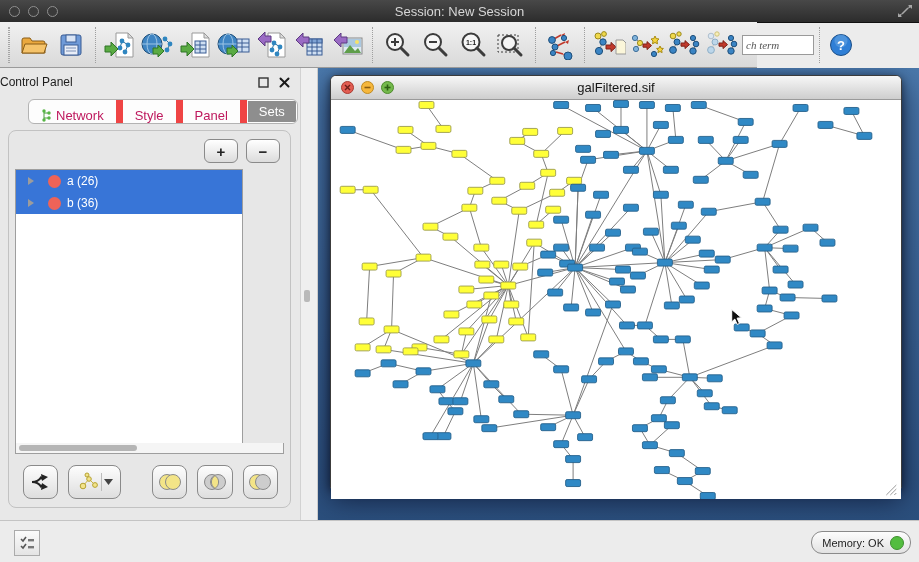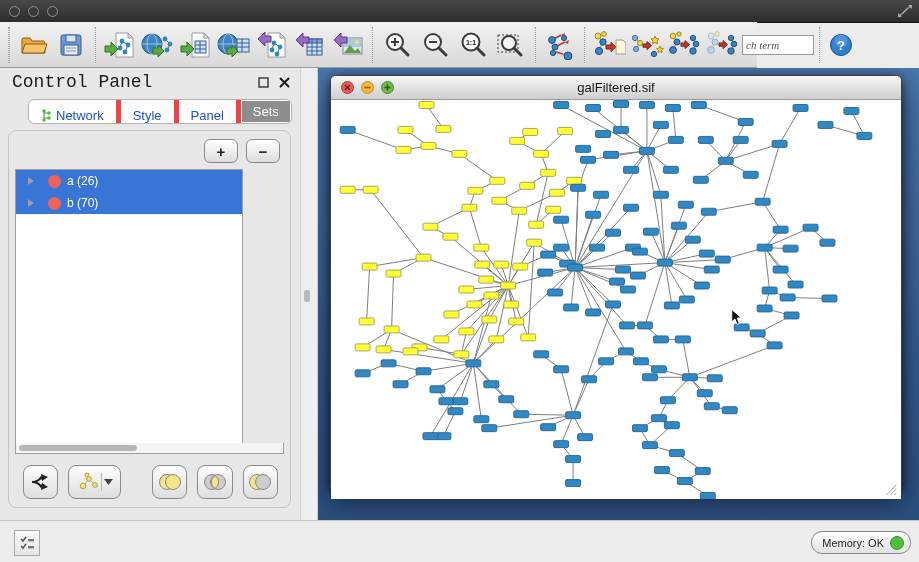--- a/index.html
+++ b/index.html
@@ -28,27 +28,27 @@
   .search{width:72px;height:20px;border:1px solid #9a9a9a;background:#fff;
     font-style:italic;color:#555;font-size:11px;padding:0 3px;
     font-family:"Liberation Serif",serif;box-sizing:border-box;}
   
   .main{position:absolute;left:0;top:68px;width:919px;height:452px;}
   
   .cpanel{position:absolute;left:0;top:0;width:300px;height:452px;
     background:#e8e8e8;}
   .cp-head{position:absolute;left:0;top:0;width:300px;height:28px;
     display:flex;align-items:center;}
-  .cp-head .cp-title{margin-left:12px;font-size:18px;color:#1c1c1c;font-family:Liberation Mono, monospace;}
+  .cp-head .cp-title{font-size:12px;color:#1c1c1c;}
   .cp-head .cp-icons{position:absolute;right:10px;display:flex;gap:10px;align-items:center;}
   .tabs{position:absolute;left:28px;top:31px;height:23px;display:flex;
     background:#fdfdfd;border:1px solid #b3b3b3;border-radius:6px;
     align-items:stretch;overflow:hidden;}
   .tab{display:flex;align-items:center;gap:5px;padding:15px 12px;font-size:13px;
-    color:#1d4ed8;border-right:5px solid #ef4444;}
+    color:#be185d;border-right:7px solid #ef4444;}
   .tab:last-child{border-right:none;}
   .tab.active{background:#8e8e8e;color:#fff;border-radius:0;margin:1px;
     padding:0 11px;border-right:none;}
   .cp-box{position:absolute;left:8px;top:62px;width:283px;height:378px;
     background:#e7e7e7;border:1px solid #c2c2c2;border-radius:8px;box-sizing:border-box;}
   .pm-row{position:absolute;right:10px;top:8px;display:flex;gap:8px;}
   .pm-btn{width:32px;height:22px;border:1px solid #8a8a8a;border-radius:6px;
     background:linear-gradient(#ffffff,#dcdcdc);font-size:15px;font-weight:bold;
     color:#222;display:flex;align-items:center;justify-content:center;line-height:1;}
   .setlist{position:absolute;left:6px;top:38px;width:228px;height:282px;
@@ -109,20 +109,21 @@
 <body>
 
 <div class="app">
 
   <div class="titlebar">
     <div class="tl-group">
       <div class="tl"></div>
       <div class="tl"></div>
       <div class="tl"></div>
     </div>
+    <div class="title">Session: New Session</div>
     <svg class="win-resize" width="16" height="16" viewBox="0 0 16 16">
       <g stroke="#a6a6a6" stroke-width="1.6" fill="#a6a6a6">
         <line x1="5" y1="11" x2="11" y2="5"></line>
         <path d="M11 2 l4 0 0 4 -1.4-1.4 -2.6 1 1-2.6 z" stroke="none"></path>
         <path d="M5 14 l-4 0 0 -4 1.4 1.4 2.6 -1 -1 2.6 z" stroke="none"></path>
       </g>
     </svg>
   </div>
 
   <div class="toolbar">
@@ -426,21 +427,21 @@
 
         <div class="setlist">
           <div class="setrow">
             <div class="expander"></div>
             <div class="chip"></div>
             <span>a (26)</span>
           </div>
           <div class="setrow">
             <div class="expander"></div>
             <div class="chip"></div>
-            <span>b (70)</span>
+            <span>b (36)</span>
           </div>
         </div>
         <div class="hscroll">
           <div class="hthumb"></div>
         </div>
 
         <div class="cp-actions">
           <div class="abtn sq">
             <svg width="22" height="20" viewBox="0 0 22 20">
               <path d="M2 10 q6 0 9 -4.5 l2 1.5" fill="none" stroke="#222" stroke-width="2.2"></path>

